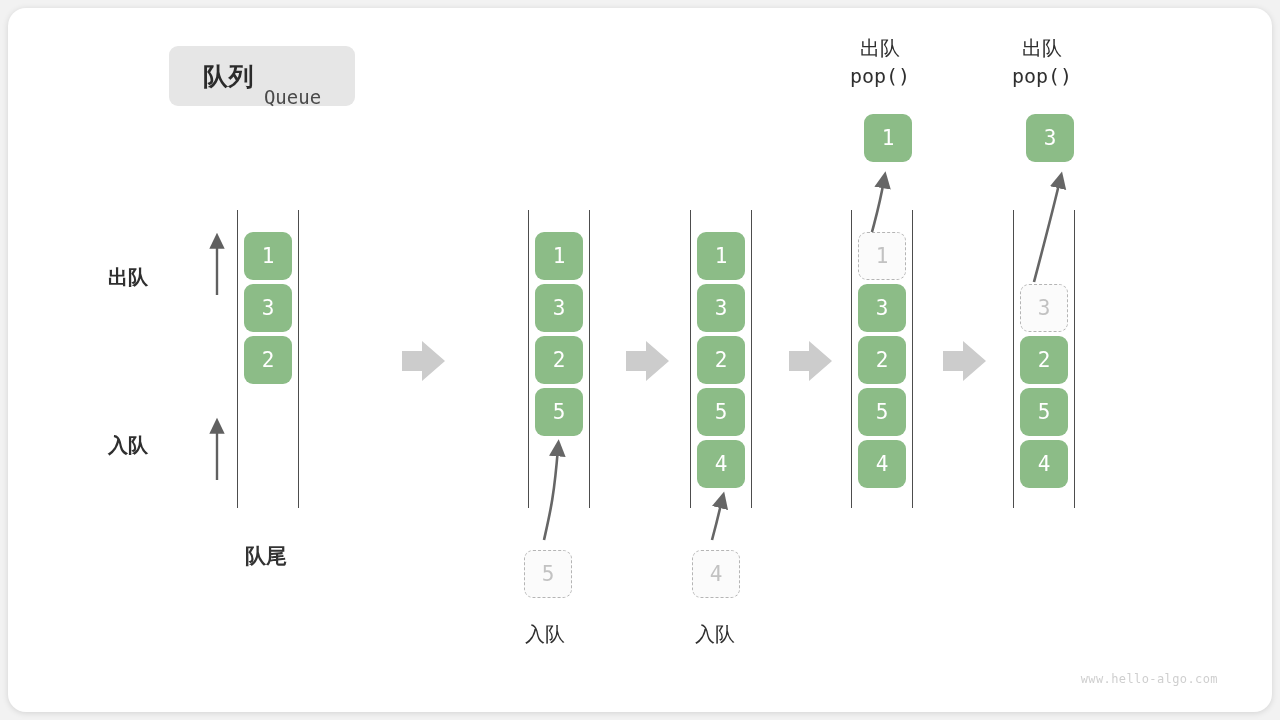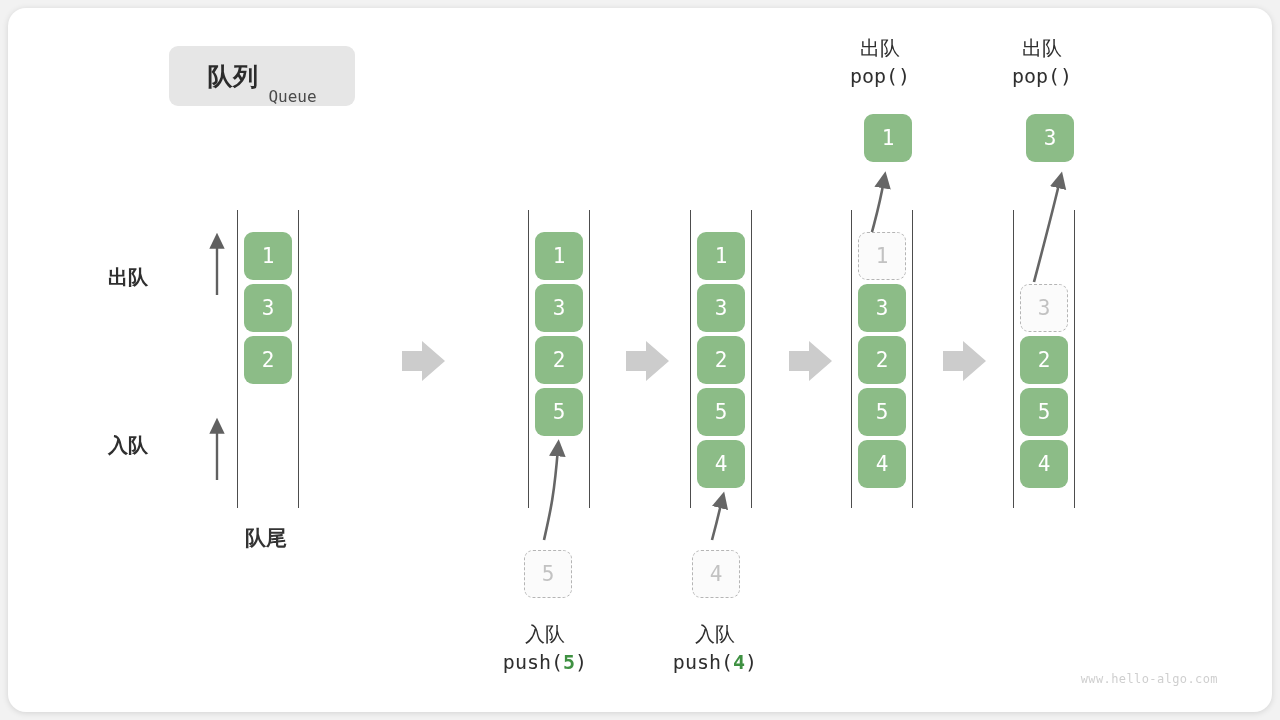--- a/index.html
+++ b/index.html
@@ -32,21 +32,21 @@
     background: #e6e6e6;
     border-radius: 9px;
     display: flex; align-items: center; justify-content: center;
     gap: 10px;
   }
   #title-badge .cn {
     font-size: 25px; font-weight: bold; color: #2b2b2b;
     letter-spacing: 0.5px;
   }
   #title-badge .en {
-    font-size: 16px; color: #4a4a4a;
+    font-size: 19px; color: #4a4a4a;
     font-family: "DejaVu Sans Mono", monospace;
     margin-top: 41px;
   }
 
   
   .col-head {
     font-size: 21px; font-weight: bold; color: #333333;
     text-align: center; width: 160px;
   }
 
@@ -128,54 +128,52 @@
 
   <div class="abs rails" style="left:229px; top:202px; height:298px;">
     <div class="rail left"></div>
     <div class="rail right"></div>
   </div>
 
   <div class="abs cell filled" style="left:236px; top:224px;">1</div>
   <div class="abs cell filled" style="left:236px; top:276px;">3</div>
   <div class="abs cell filled" style="left:236px; top:328px;">2</div>
 
-  <div class="abs col-head" style="left:178px; top:516px;">队尾</div>
+  <div class="abs col-head" style="left:178px; top:534px;">队尾</div>
 
   <div class="abs side-label" style="left:70px; top:256px;">出队</div>
   <div class="abs side-label" style="left:70px; top:424px;">入队</div>
 
   <div class="abs rails" style="left:520px; top:202px; height:298px;">
     <div class="rail left"></div>
     <div class="rail right"></div>
   </div>
   <div class="abs cell filled" style="left:527px; top:224px;">1</div>
   <div class="abs cell filled" style="left:527px; top:276px;">3</div>
   <div class="abs cell filled" style="left:527px; top:328px;">2</div>
   <div class="abs cell filled" style="left:527px; top:380px;">5</div>
   <div class="abs cell ghost" style="left:516px; top:542px;">5</div>
 
   <div class="abs caption" style="left:447px; top:612px;">
     <span class="cn">入队</span>
-    <span class="code"><span>push(</span><span class="arg">5</span><span>)</span></span>
   </div>
 
   <div class="abs rails" style="left:682px; top:202px; height:298px;">
     <div class="rail left"></div>
     <div class="rail right"></div>
   </div>
   <div class="abs cell filled" style="left:689px; top:224px;">1</div>
   <div class="abs cell filled" style="left:689px; top:276px;">3</div>
   <div class="abs cell filled" style="left:689px; top:328px;">2</div>
   <div class="abs cell filled" style="left:689px; top:380px;">5</div>
   <div class="abs cell filled" style="left:689px; top:432px;">4</div>
   <div class="abs cell ghost" style="left:684px; top:542px;">4</div>
 
   <div class="abs caption" style="left:617px; top:612px;">
     <span class="cn">入队</span>
-    <span class="code"><span>push(</span><span class="arg">4</span><span>)</span></span>
   </div>
 
   <div class="abs caption" style="left:782px; top:26px;">
     <span class="cn">出队</span>
     <span class="code">pop()</span>
   </div>
   <div class="abs cell filled" style="left:856px; top:106px;">1</div>
 
   <div class="abs rails" style="left:843px; top:202px; height:298px;">
     <div class="rail left"></div>

